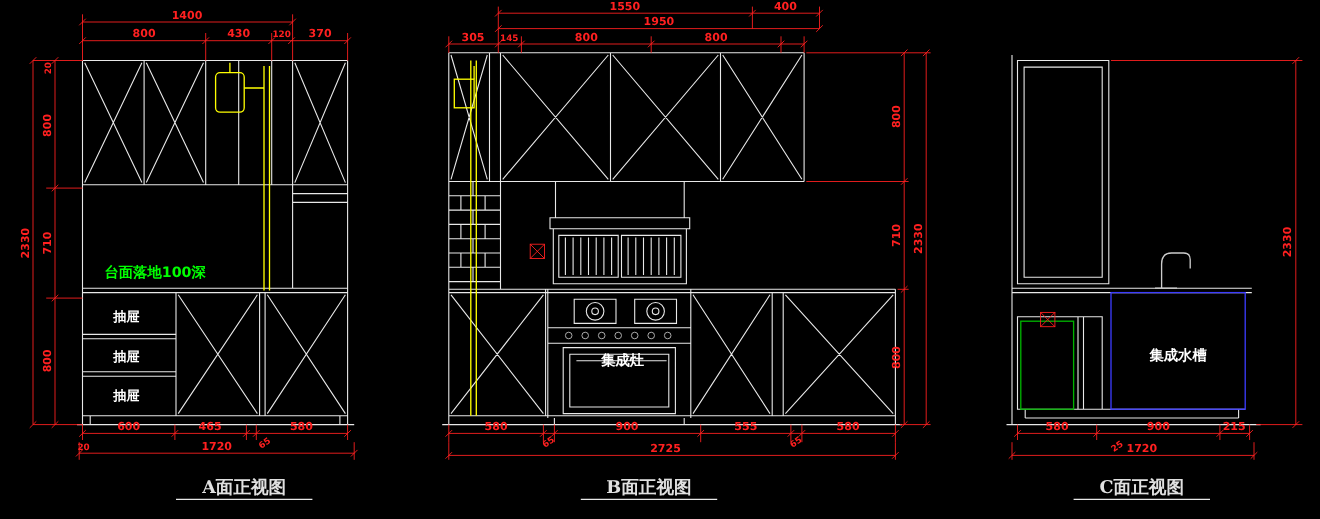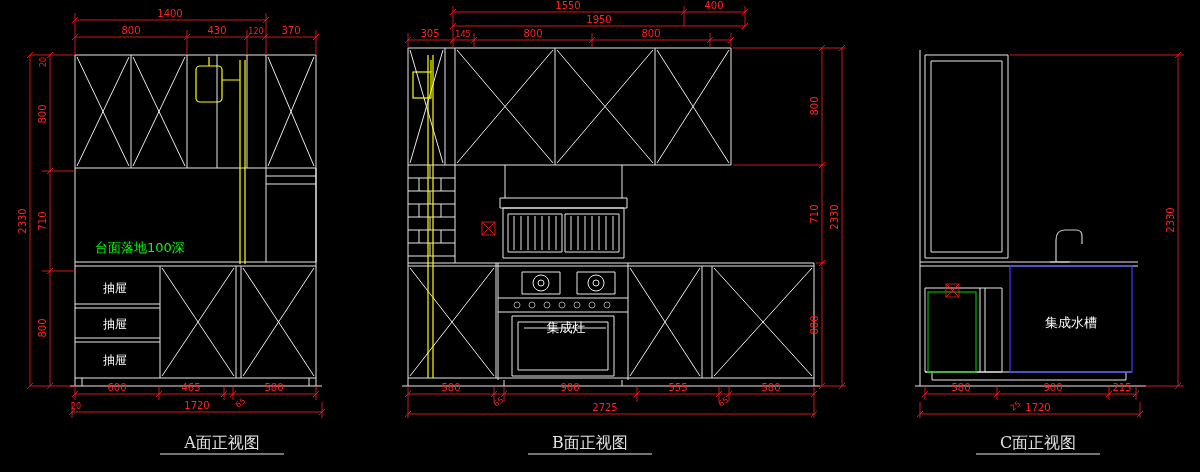--- a/index.html
+++ b/index.html
@@ -1,17 +1,17 @@
 <!DOCTYPE html>
 <html><head>
 <meta charset="utf-8">
 <style>
   html,body{margin:0;padding:0;background:#000;}
   #stage{position:relative;width:1200px;height:472px;background:#000;overflow:hidden;
-         font-family:"DejaVu Sans",sans-serif;}
+         font-family:"DejaVu Sans",sans-serif;font-weight:bold;}
   svg{display:block;}
   .w{stroke:#e8e8e8;stroke-width:1;fill:none;}
   .wthin{stroke:#bfbfbf;stroke-width:0.8;fill:none;}
   .y{stroke:#ffff00;stroke-width:1.2;fill:none;}
   .r{stroke:#ff2020;stroke-width:0.8;fill:none;}
   .bl{stroke:#3c3cff;stroke-width:1.2;fill:none;}
   .gr{stroke:#00b400;stroke-width:1.2;fill:none;}
   .fa{stroke:#cccccc;stroke-width:1.2;fill:none;}
   text{font-family:"DejaVu Sans",sans-serif;}
   .dim{fill:#ff2020;font-size:10px;}

